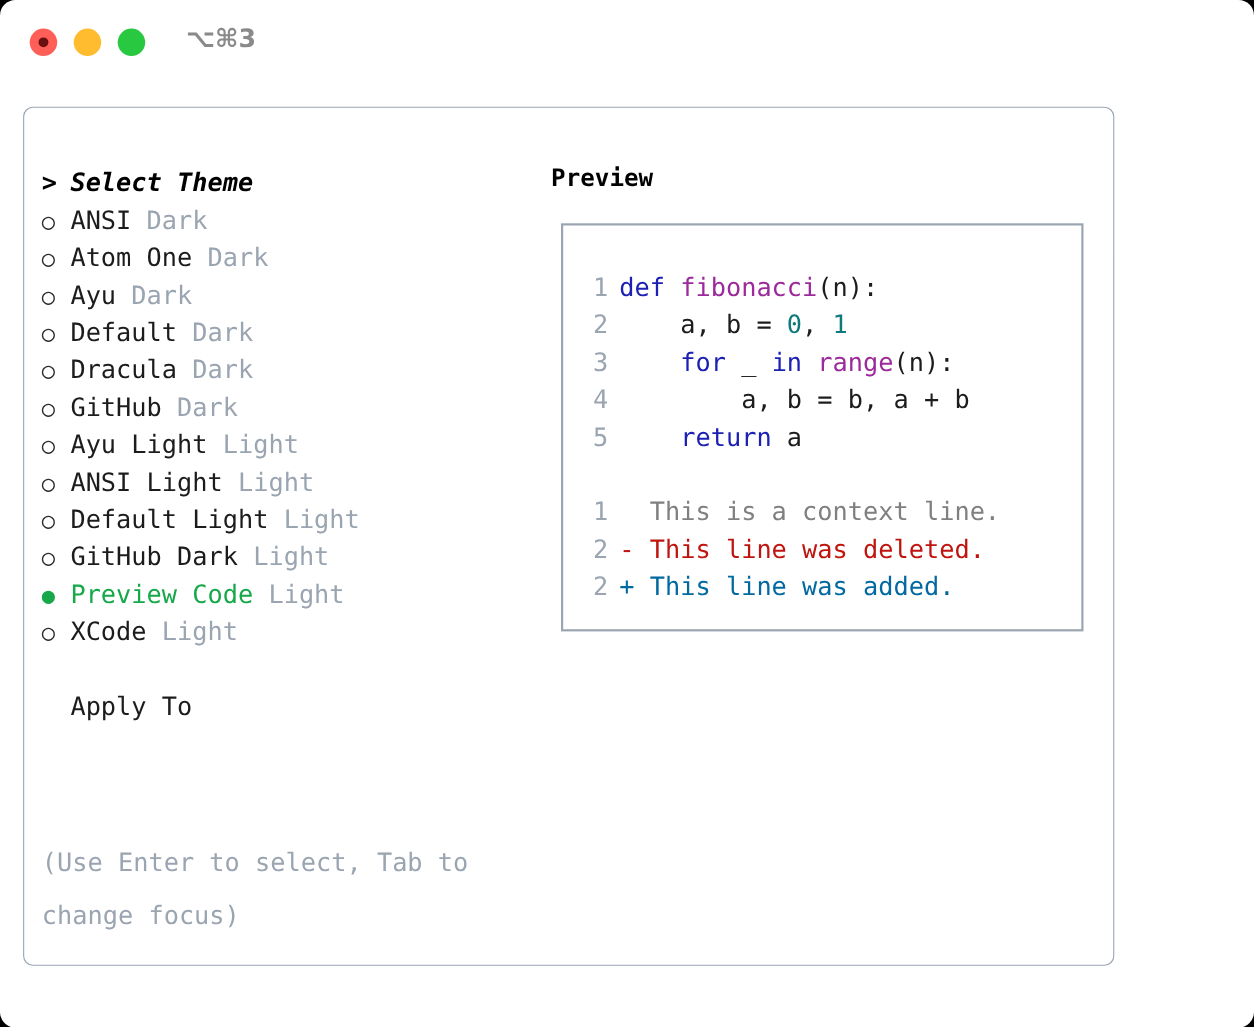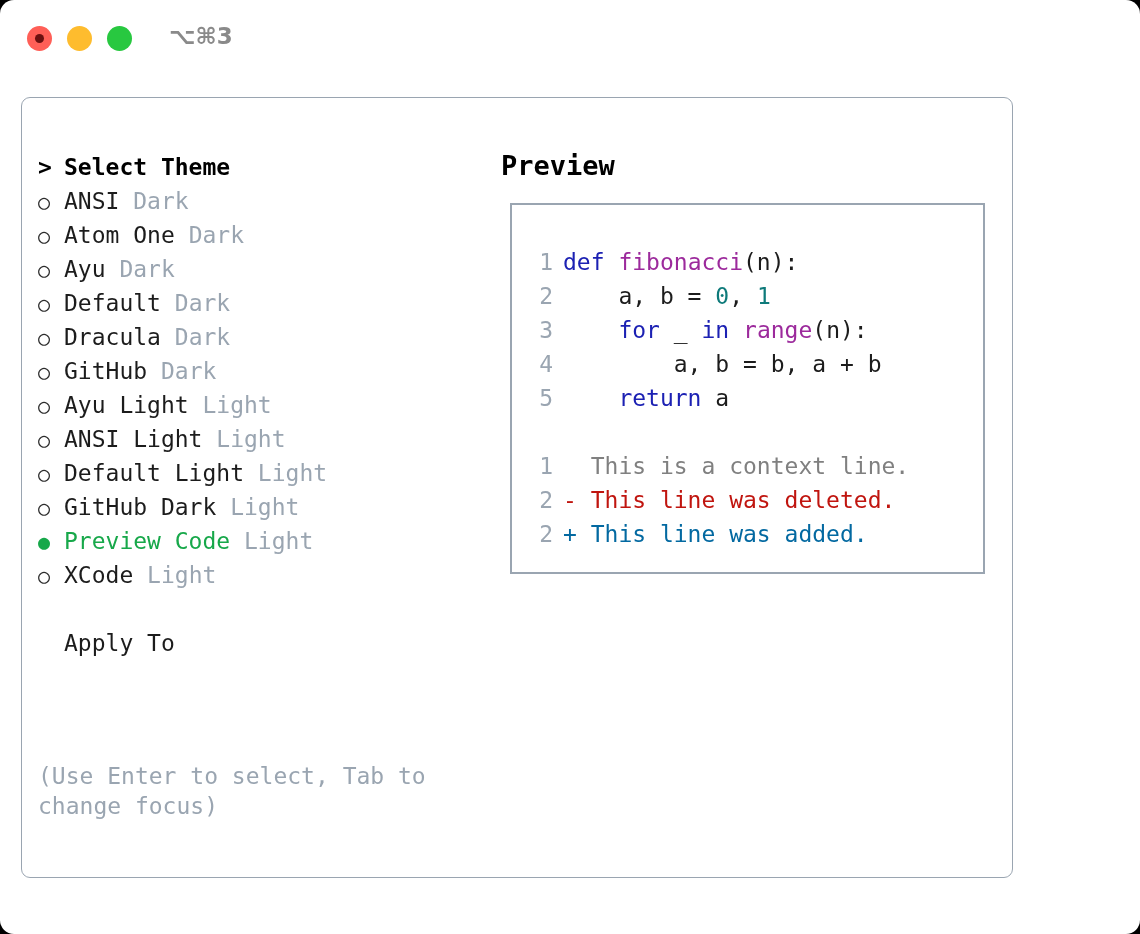--- a/index.html
+++ b/index.html
@@ -84,20 +84,21 @@
   .row {
     height: 34px;
     line-height: 34px;
     font-size: 23px;
     white-space: nowrap;
     color: #1c1c1c;
   }
   .row.heading {
     font-weight: bold;
     color: #000000;
+    font-style: italic;
   }
   .marker {
     display: inline-block;
     width: 26px;
     font-size: 20px;
     color: #2b2b2b;
   }
   .marker.sel    { color: #17a84a; }
   .marker.caret  { color: #000000; font-size: 23px; font-weight: bold; }
   .marker.blank  { color: transparent; }
@@ -106,30 +107,30 @@
   .variant       { color: #9aa5b1; }
 
   #apply-block { margin-top: 34px; }
 
   #hint {
     position: absolute;
     left: 16px;
     top: 663px;
     width: 420px;
     font-size: 23px;
-    line-height: 30px;
+    line-height: 48px;
     color: #9aa5b1;
   }
 
   
   #preview-title {
     position: absolute;
     left: 479px;
     top: 52px;
-    font-size: 27px;
+    font-size: 22px;
     font-weight: bold;
     color: #000000;
   }
   #preview-box {
     position: absolute;
     left: 488px;
     top: 105px;
     width: 475px;
     height: 371px;
     border: 2px solid #9aa5b1;

